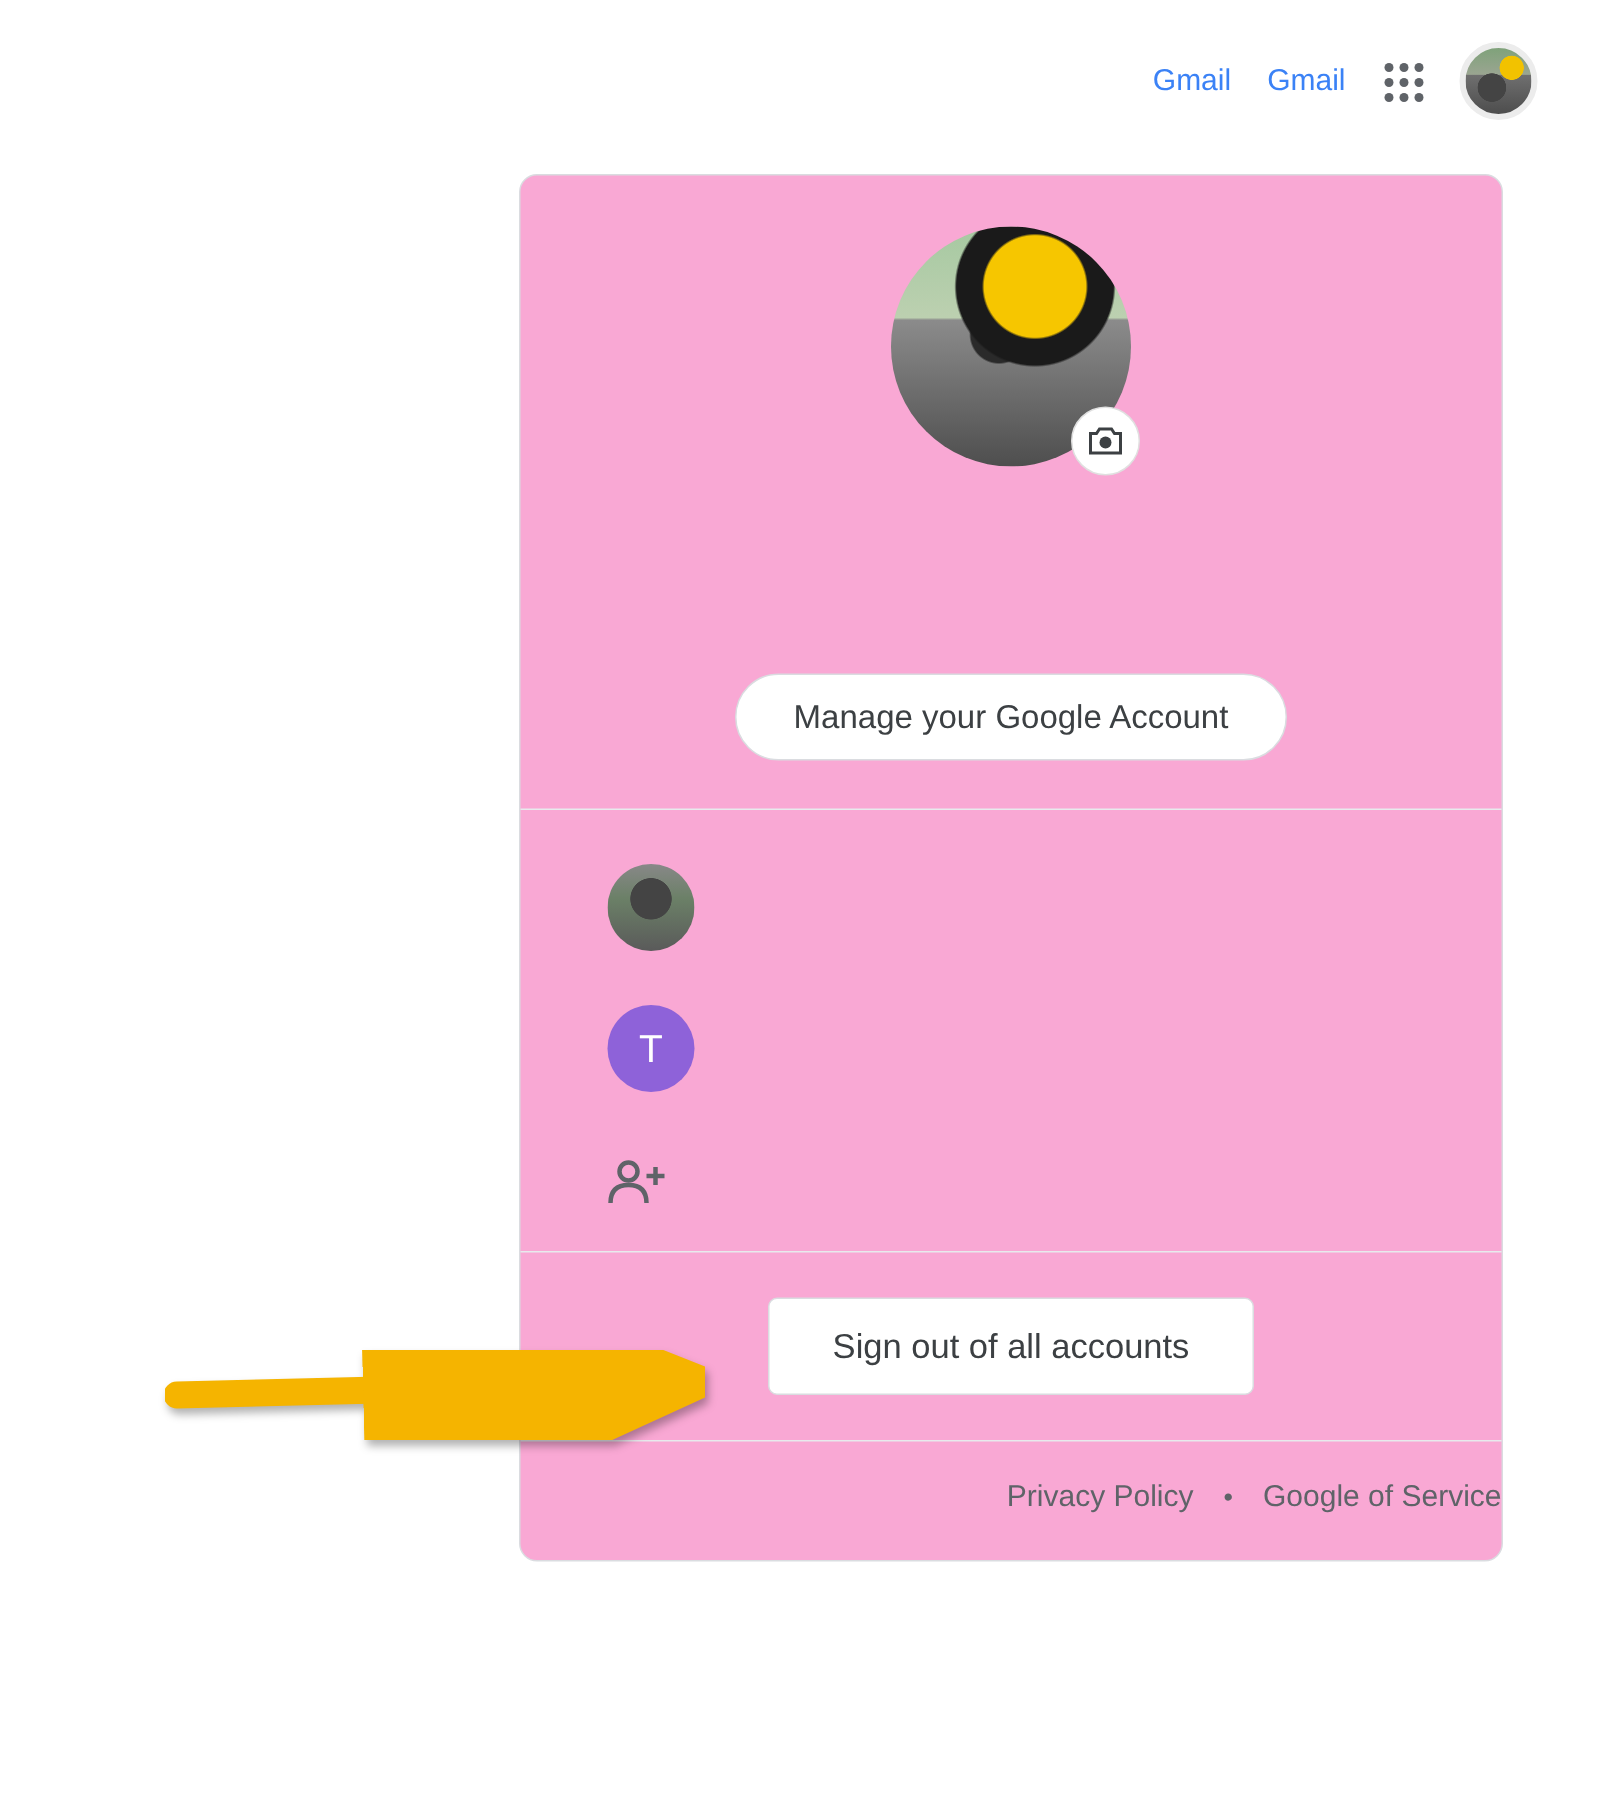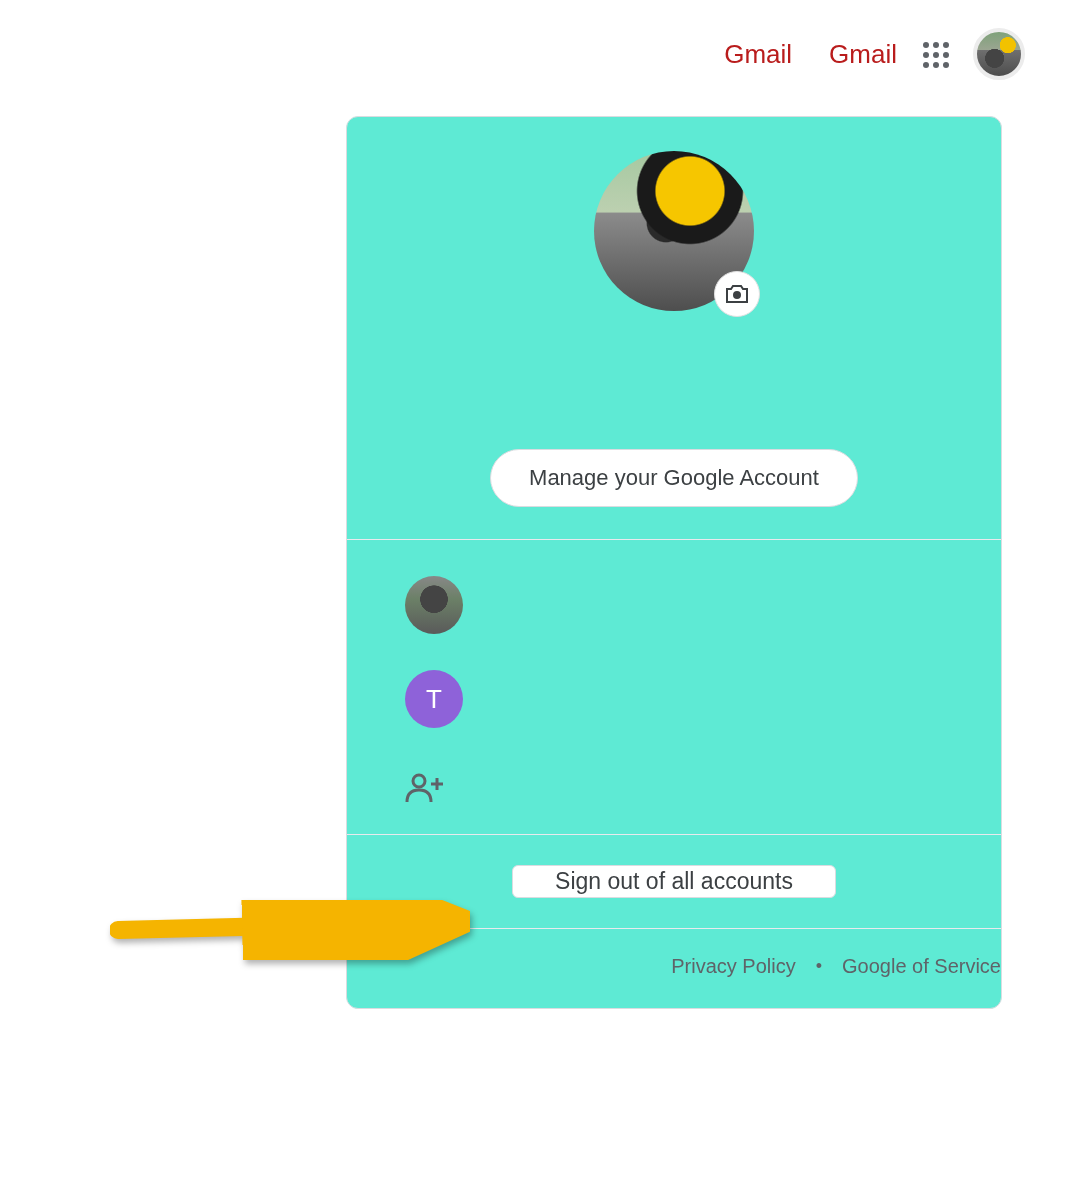--- a/index.html
+++ b/index.html
@@ -15,24 +15,23 @@
     
     .header {
       position: absolute;
       top: 28px;
       right: 44px;
       display: flex;
       align-items: center;
       gap: 24px;
     }
     .header a.textlink {
-      color: #b91c1c;
+      color: #3b82f6;
       text-decoration: none;
-      font-size: 26px;
-      margin-left: 13px;
+      font-size: 20px;
     }
     .apps-grid {
       width: 28px;
       height: 28px;
       display: grid;
       grid-template-columns: repeat(3, 1fr);
       grid-template-rows: repeat(3, 1fr);
       gap: 4px;
       padding: 2px;
       cursor: pointer;
@@ -54,21 +53,21 @@
     }
 
     
     .popup {
       position: absolute;
       top: 116px;
       left: 346px;
       width: 656px;
       border: 1px solid #dadce0;
       border-radius: 12px;
-      background: #5eead4;
+      background: #f9a8d4;
       box-shadow: 0 0 0 0 rgba(0,0,0,0);
     }
 
     .section-identity {
       display: flex;
       flex-direction: column;
       align-items: center;
       padding: 34px 30px 32px;
     }
     .avatar-large-wrap {
@@ -156,21 +155,21 @@
       font-size: 22px;
     }
 
     .section-signout {
       border-top: 1px solid #e8eaed;
       padding: 30px 30px;
       display: flex;
       justify-content: center;
     }
     .signout-btn {
-      padding: 2px 42px;
+      padding: 18px 42px;
       border: 1px solid #dadce0;
       border-radius: 6px;
       background: #fff;
       color: #3c4043;
       font-size: 23px;
       cursor: pointer;
     }
 
     .section-footer {
       border-top: 1px solid #e8eaed;

